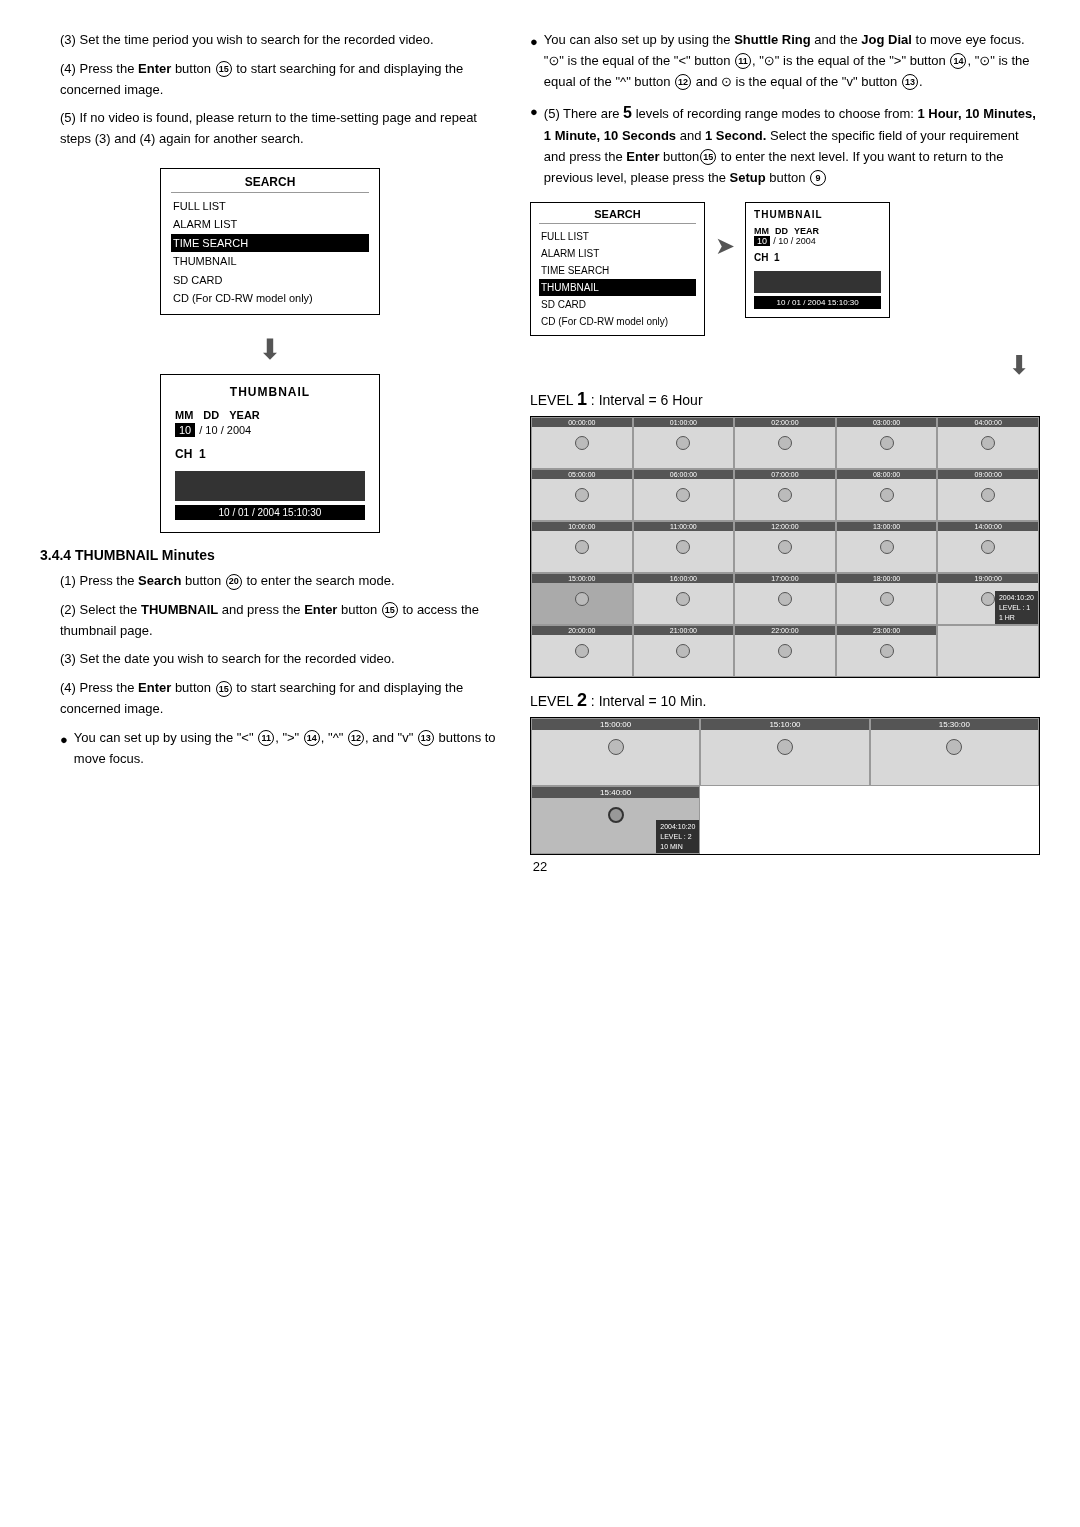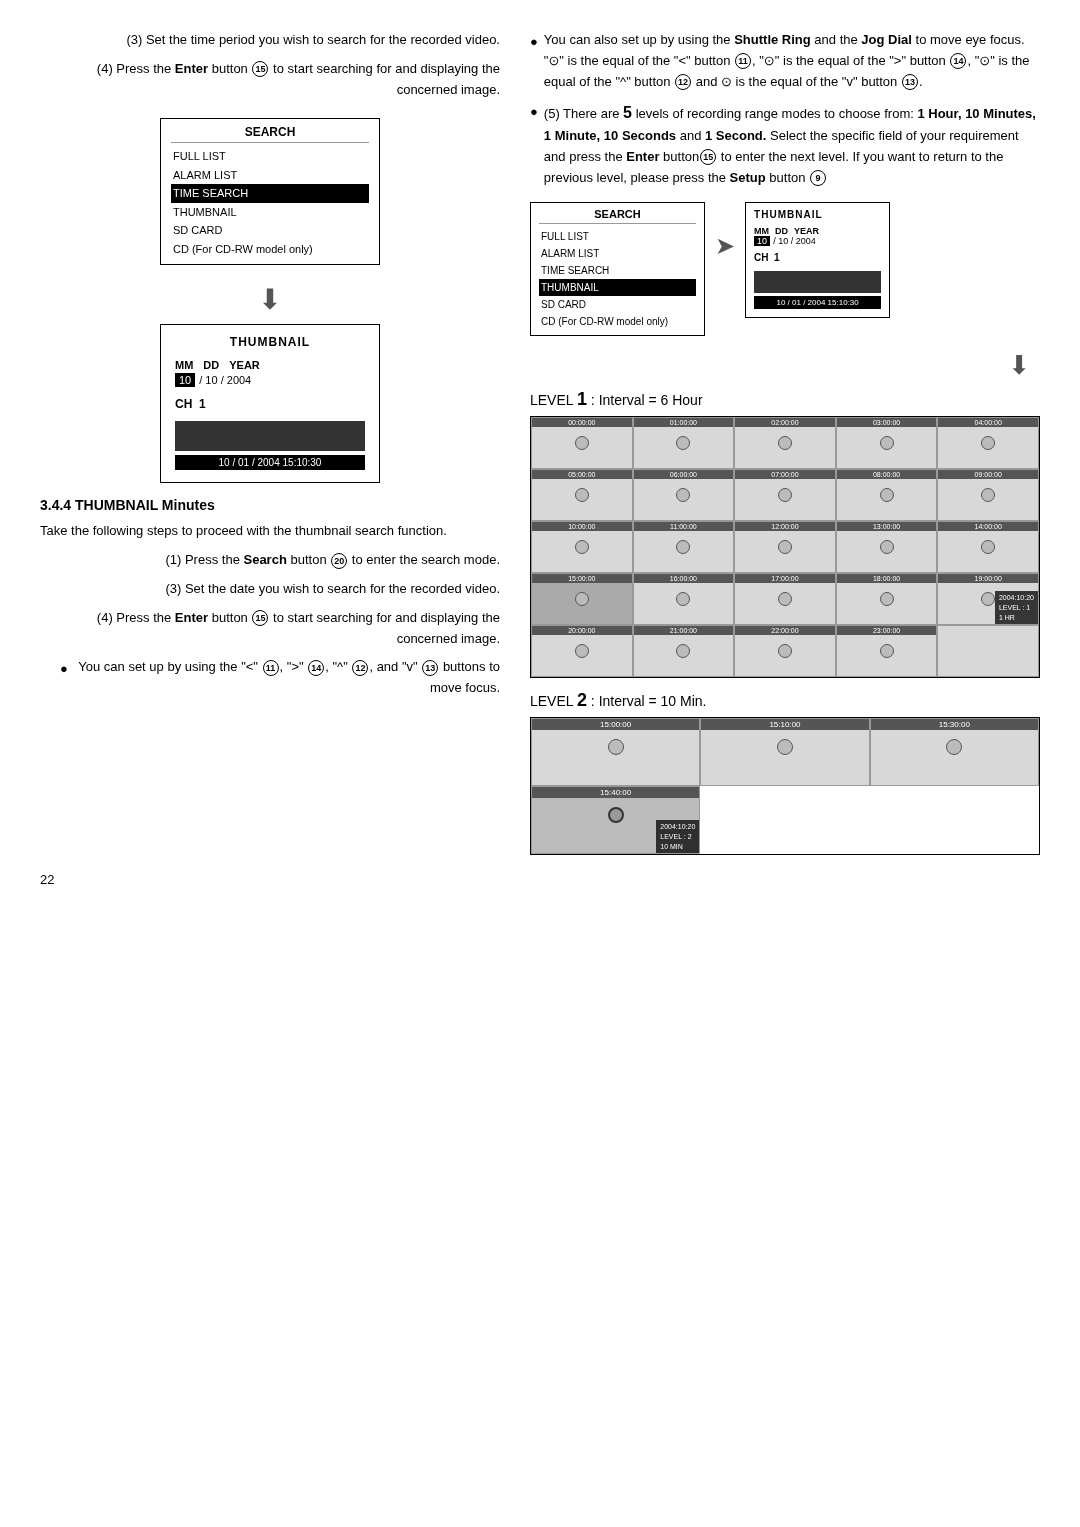--- a/index.html
+++ b/index.html
@@ -23,21 +23,20 @@
     }
     .right-col {
       flex: 1;
     }
     .section-text {
       margin-bottom: 8px;
       line-height: 1.6;
     }
     .indent {
       padding-left: 20px;
-      text-align: right;
     }
     
     .search-box {
       border: 1px solid #000;
       width: 220px;
       margin: 18px auto;
       padding: 6px 10px;
     }
     .search-box-title {
       text-align: center;
@@ -328,21 +327,22 @@
       font-size: 7px;
       padding: 2px 4px;
       line-height: 1.4;
     }
     .thumb-cell-2.selected {
       background: #bbb;
       align-items: center;
     }
     
     .page-number {
-      margin-top: 17px;
+      text-align: center;
+      margin-top: 4px;
       font-size: 13px;
     }
     .num5 {
       font-size: 16px;
       font-weight: bold;
     }
   </style>
 </head>
 <body>
 
@@ -351,20 +351,23 @@
   <div class="left-col">
 
     <div class="section-text indent">
       <span>(3) Set the time period you wish to search for the recorded video.</span>
     </div>
 
     <div class="section-text indent">
       <span>(4) Press the <strong>Enter</strong> button <span class="circled">15</span> to start searching for and displaying the concerned image.</span>
     </div>
 
+    <div class="section-text indent">
+      <span>(5) If no video is found, please return to the time-setting page and repeat steps (3) and (4) again for another search.</span>
+    </div>
 
     <div class="search-box">
       <div class="search-box-title">SEARCH</div>
       <div class="search-menu-item">FULL LIST</div>
       <div class="search-menu-item">ALARM LIST</div>
       <div class="search-menu-item selected">TIME SEARCH</div>
       <div class="search-menu-item">THUMBNAIL</div>
       <div class="search-menu-item">SD CARD</div>
       <div class="search-menu-item">CD (For CD-RW model only)</div>
     </div>
@@ -384,28 +387,28 @@
       </div>
       <div class="thumb-ch">CH &nbsp;1</div>
       <div style="height: 30px; background: #333; margin-bottom: 4px;"></div>
       <div class="thumb-datetime-bar">10 / 01 / 2004 15:10:30</div>
     </div>
 
     <div class="section-heading">
       <span>3.4.4 THUMBNAIL Minutes</span>
     </div>
 
-    <div class="section-text">
-      Take the following steps to proceed with the thumbnail search function.
-    </div>
 
     <div class="section-text indent">
       <span>(1) Press the <strong>Search</strong> button <span class="circled">20</span> to enter the search mode.</span>
     </div>
 
+    <div class="section-text indent">
+      <span>(2) Select the <strong>THUMBNAIL</strong> and press the <strong>Enter</strong> button <span class="circled">15</span> to access the thumbnail page.</span>
+    </div>
 
     <div class="section-text indent">
       <span>(3) Set the date you wish to search for the recorded video.</span>
     </div>
 
     <div class="section-text indent">
       <span>(4) Press the <strong>Enter</strong> button <span class="circled">15</span> to start searching for and displaying the concerned image.</span>
     </div>
 
     <div class="bullet-item indent">

